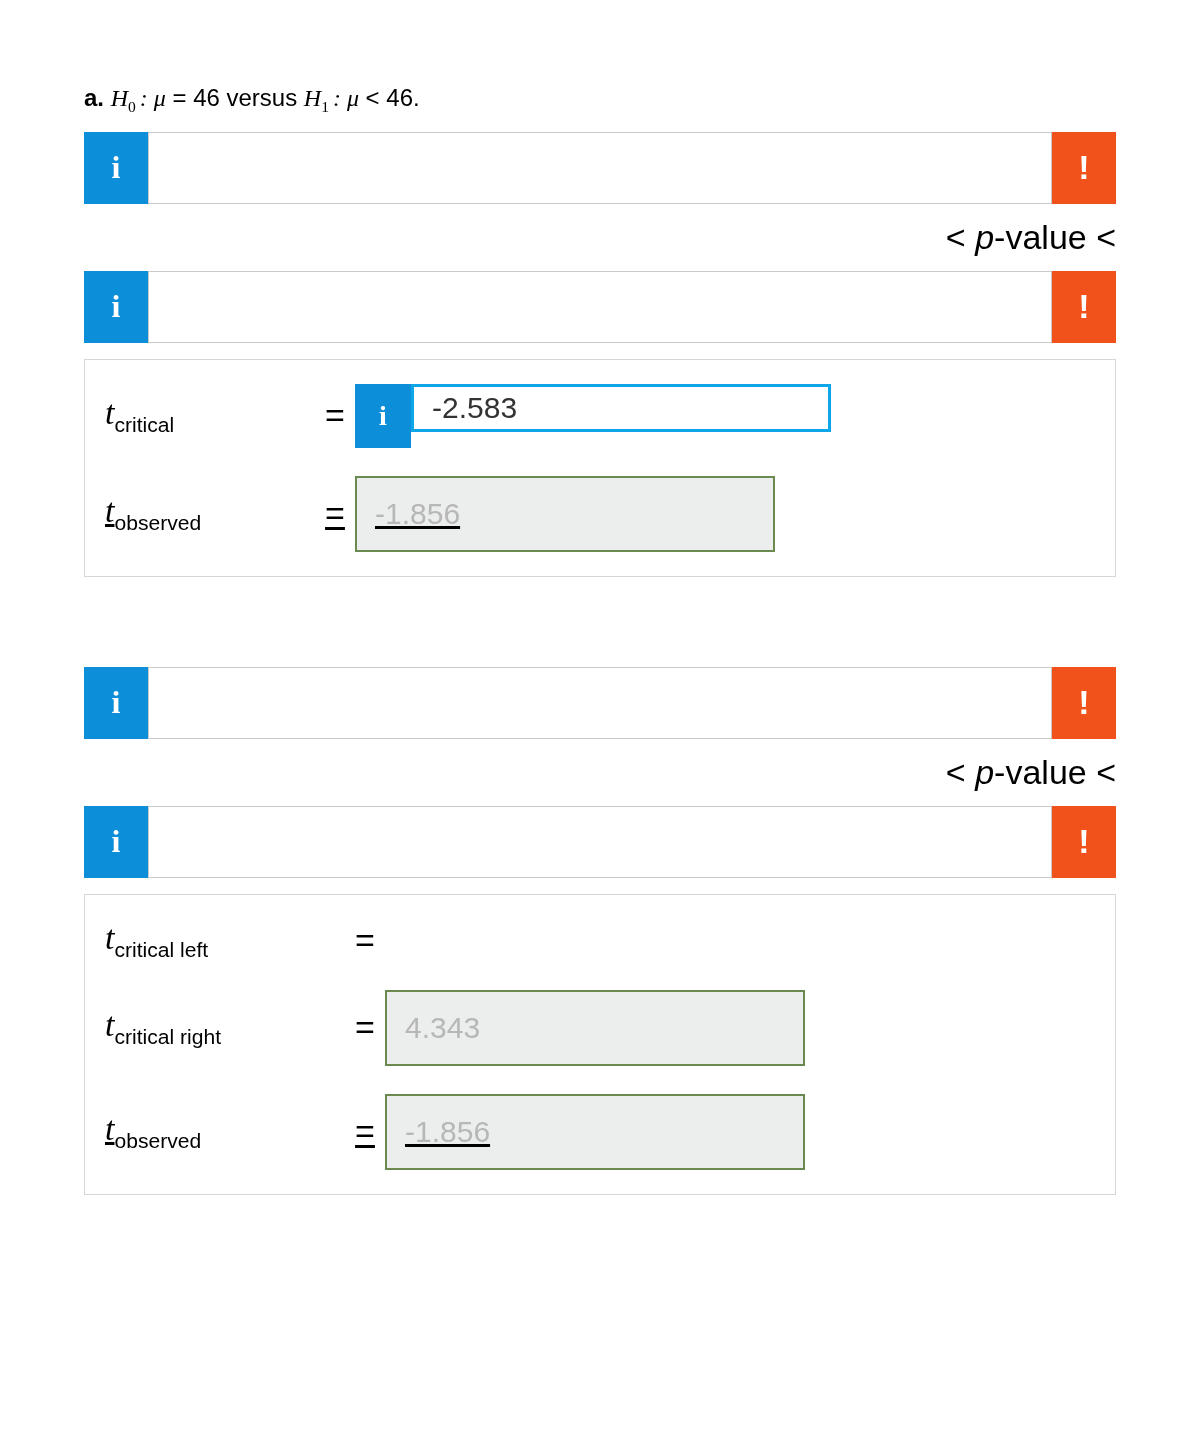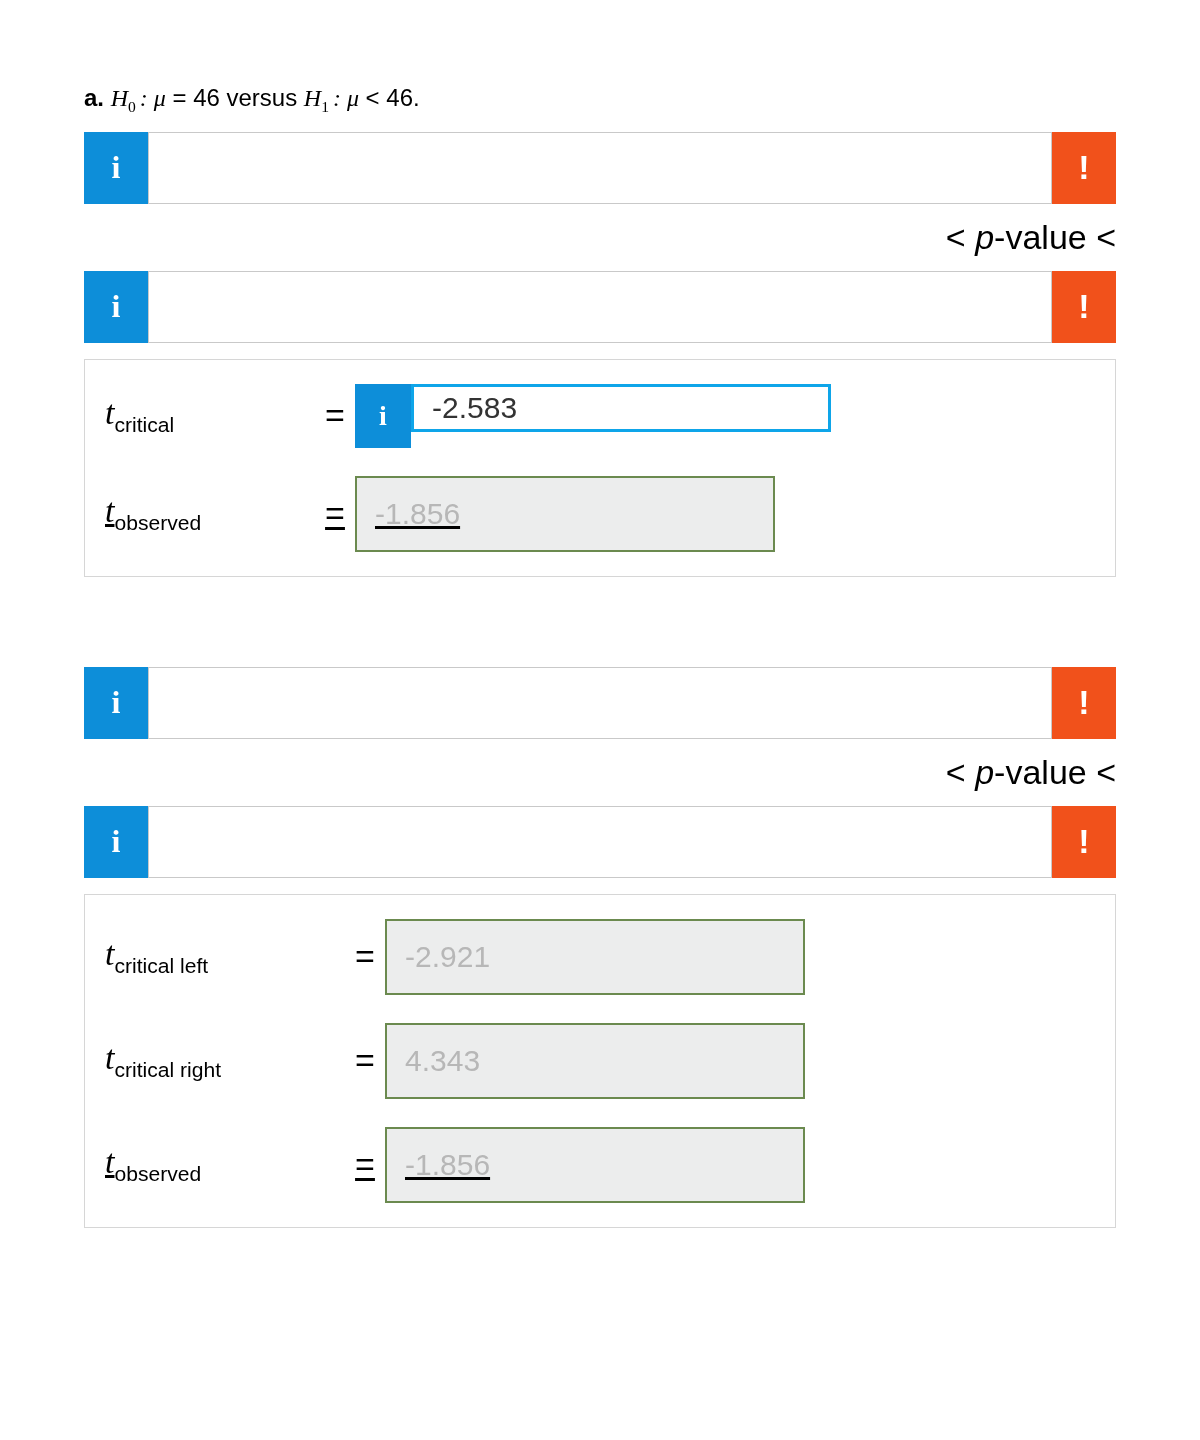--- a/index.html
+++ b/index.html
@@ -182,21 +182,20 @@
   <div class="input-row">
     <div class="info-badge">i</div>
     <input class="text-input" style="">
     <div class="warn-badge">!</div>
   </div>
 
   <div class="t-box t-box-b">
     <div class="t-row">
       <div class="t-label">t<span class="sub">critical left</span></div>
       <div class="eq">=</div>
-      <div class="ro-box">-2.921</div>
     </div>
     <div class="t-row">
       <div class="t-label">t<span class="sub">critical right</span></div>
       <div class="eq">=</div>
       <div class="ro-box">4.343</div>
     </div>
     <div class="t-row">
       <div class="t-label">t<span class="sub">observed</span></div>
       <div class="eq">=</div>
       <div class="ro-box">-1.856</div>

